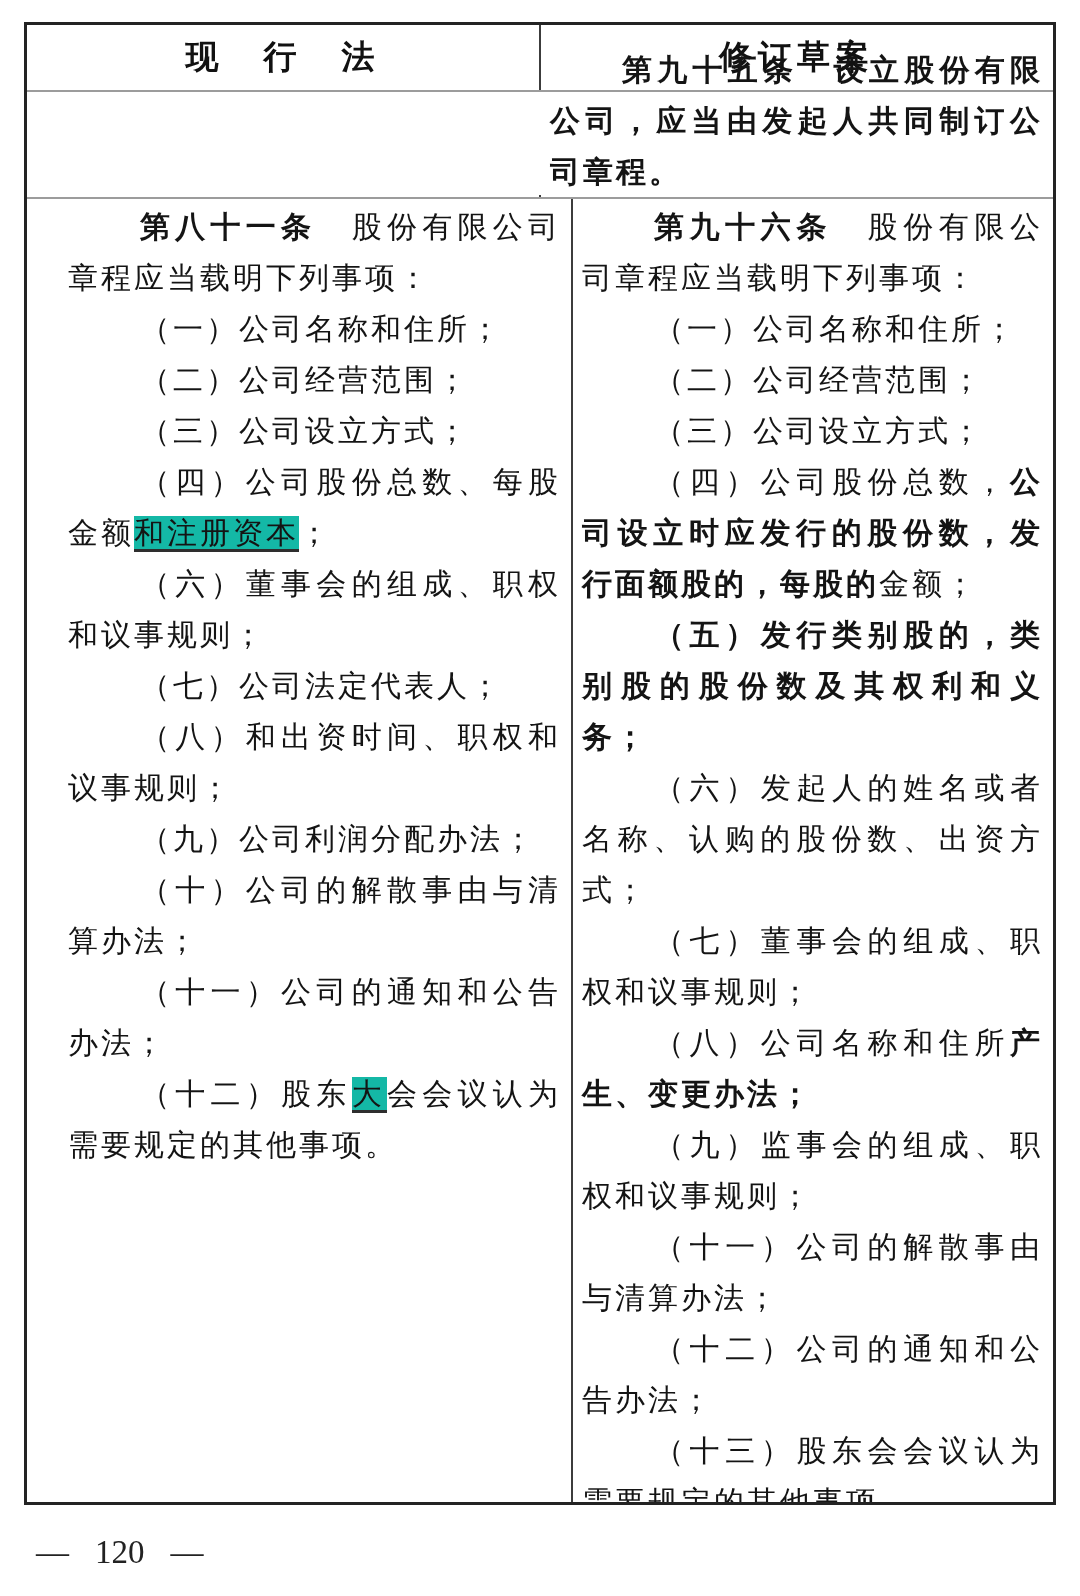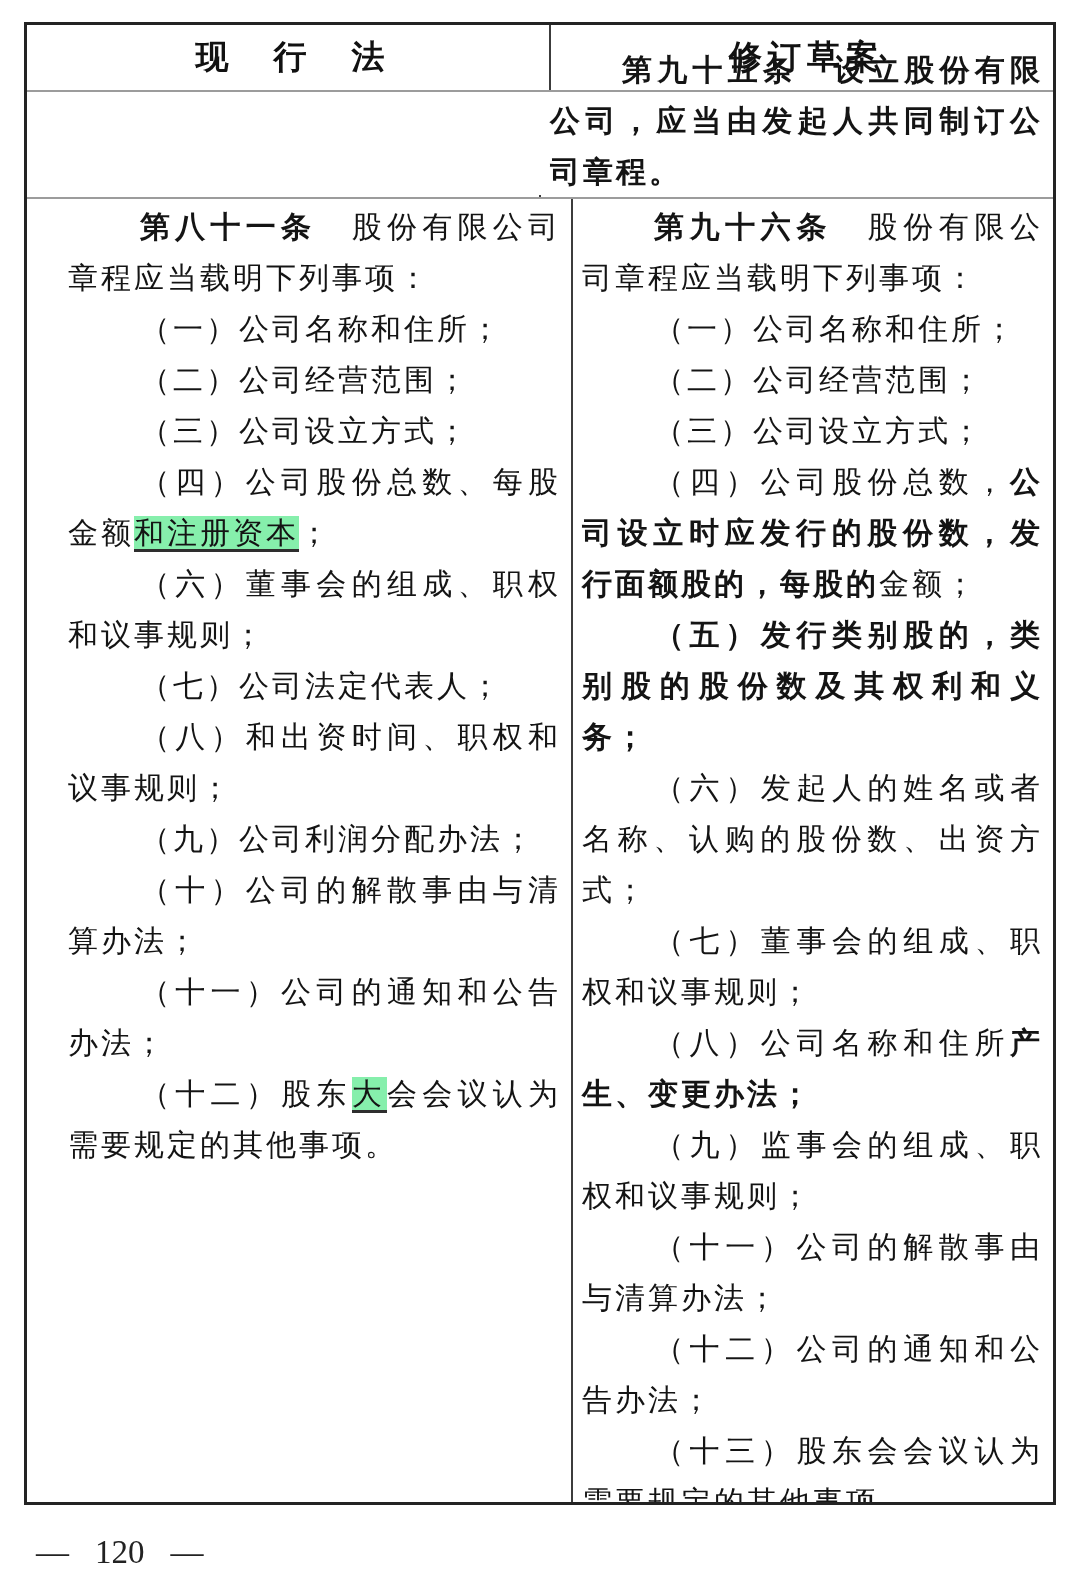--- a/index.html
+++ b/index.html
@@ -27,39 +27,38 @@
   .row1 { height: 107px; flex: none; border-bottom: 2px solid #9c9c9c; align-items: flex-end; }
   .row2 { flex: 1 1 auto; padding-left: 32px; }
   .cell { box-sizing: border-box; overflow: hidden; }
   .cell.left { width: 514px; flex: none; border-right: 2px solid #3c3c3c; }
   .cell.right { flex: 1 1 auto; }
   .hcell {
     display: flex; align-items: center; justify-content: center;
     font-family: "Liberation Sans", "DejaVu Sans", sans-serif;
     font-weight: 700; font-size: 33px; letter-spacing: 6px;
     color: #111111;
-    margin-left: 10px;
   }
   .body { padding: 2px 10px 0 9px; }
   .body p {
     margin: 0;
     font-size: 30px;
     line-height: 51px;
     letter-spacing: 3px;
     text-align: justify;
     text-justify: inter-character;
     text-indent: 72px;
   }
   span.n { font-family: "Liberation Serif", "DejaVu Serif", serif; }
   span.b {
     font-family: "Liberation Sans", "DejaVu Sans", sans-serif;
     font-weight: 700;
   }
   span.d {
-    background: #86efac;
+    background: #14b8a6;
     border-bottom: 3px solid #2e2e2e;
   }
   .pageno {
     position: absolute; left: 36px; top: 1534px;
     font-size: 33px; color: #222222;
     display: flex; align-items: center; gap: 26px;
   }
 </style>
 </head>
 <body>

